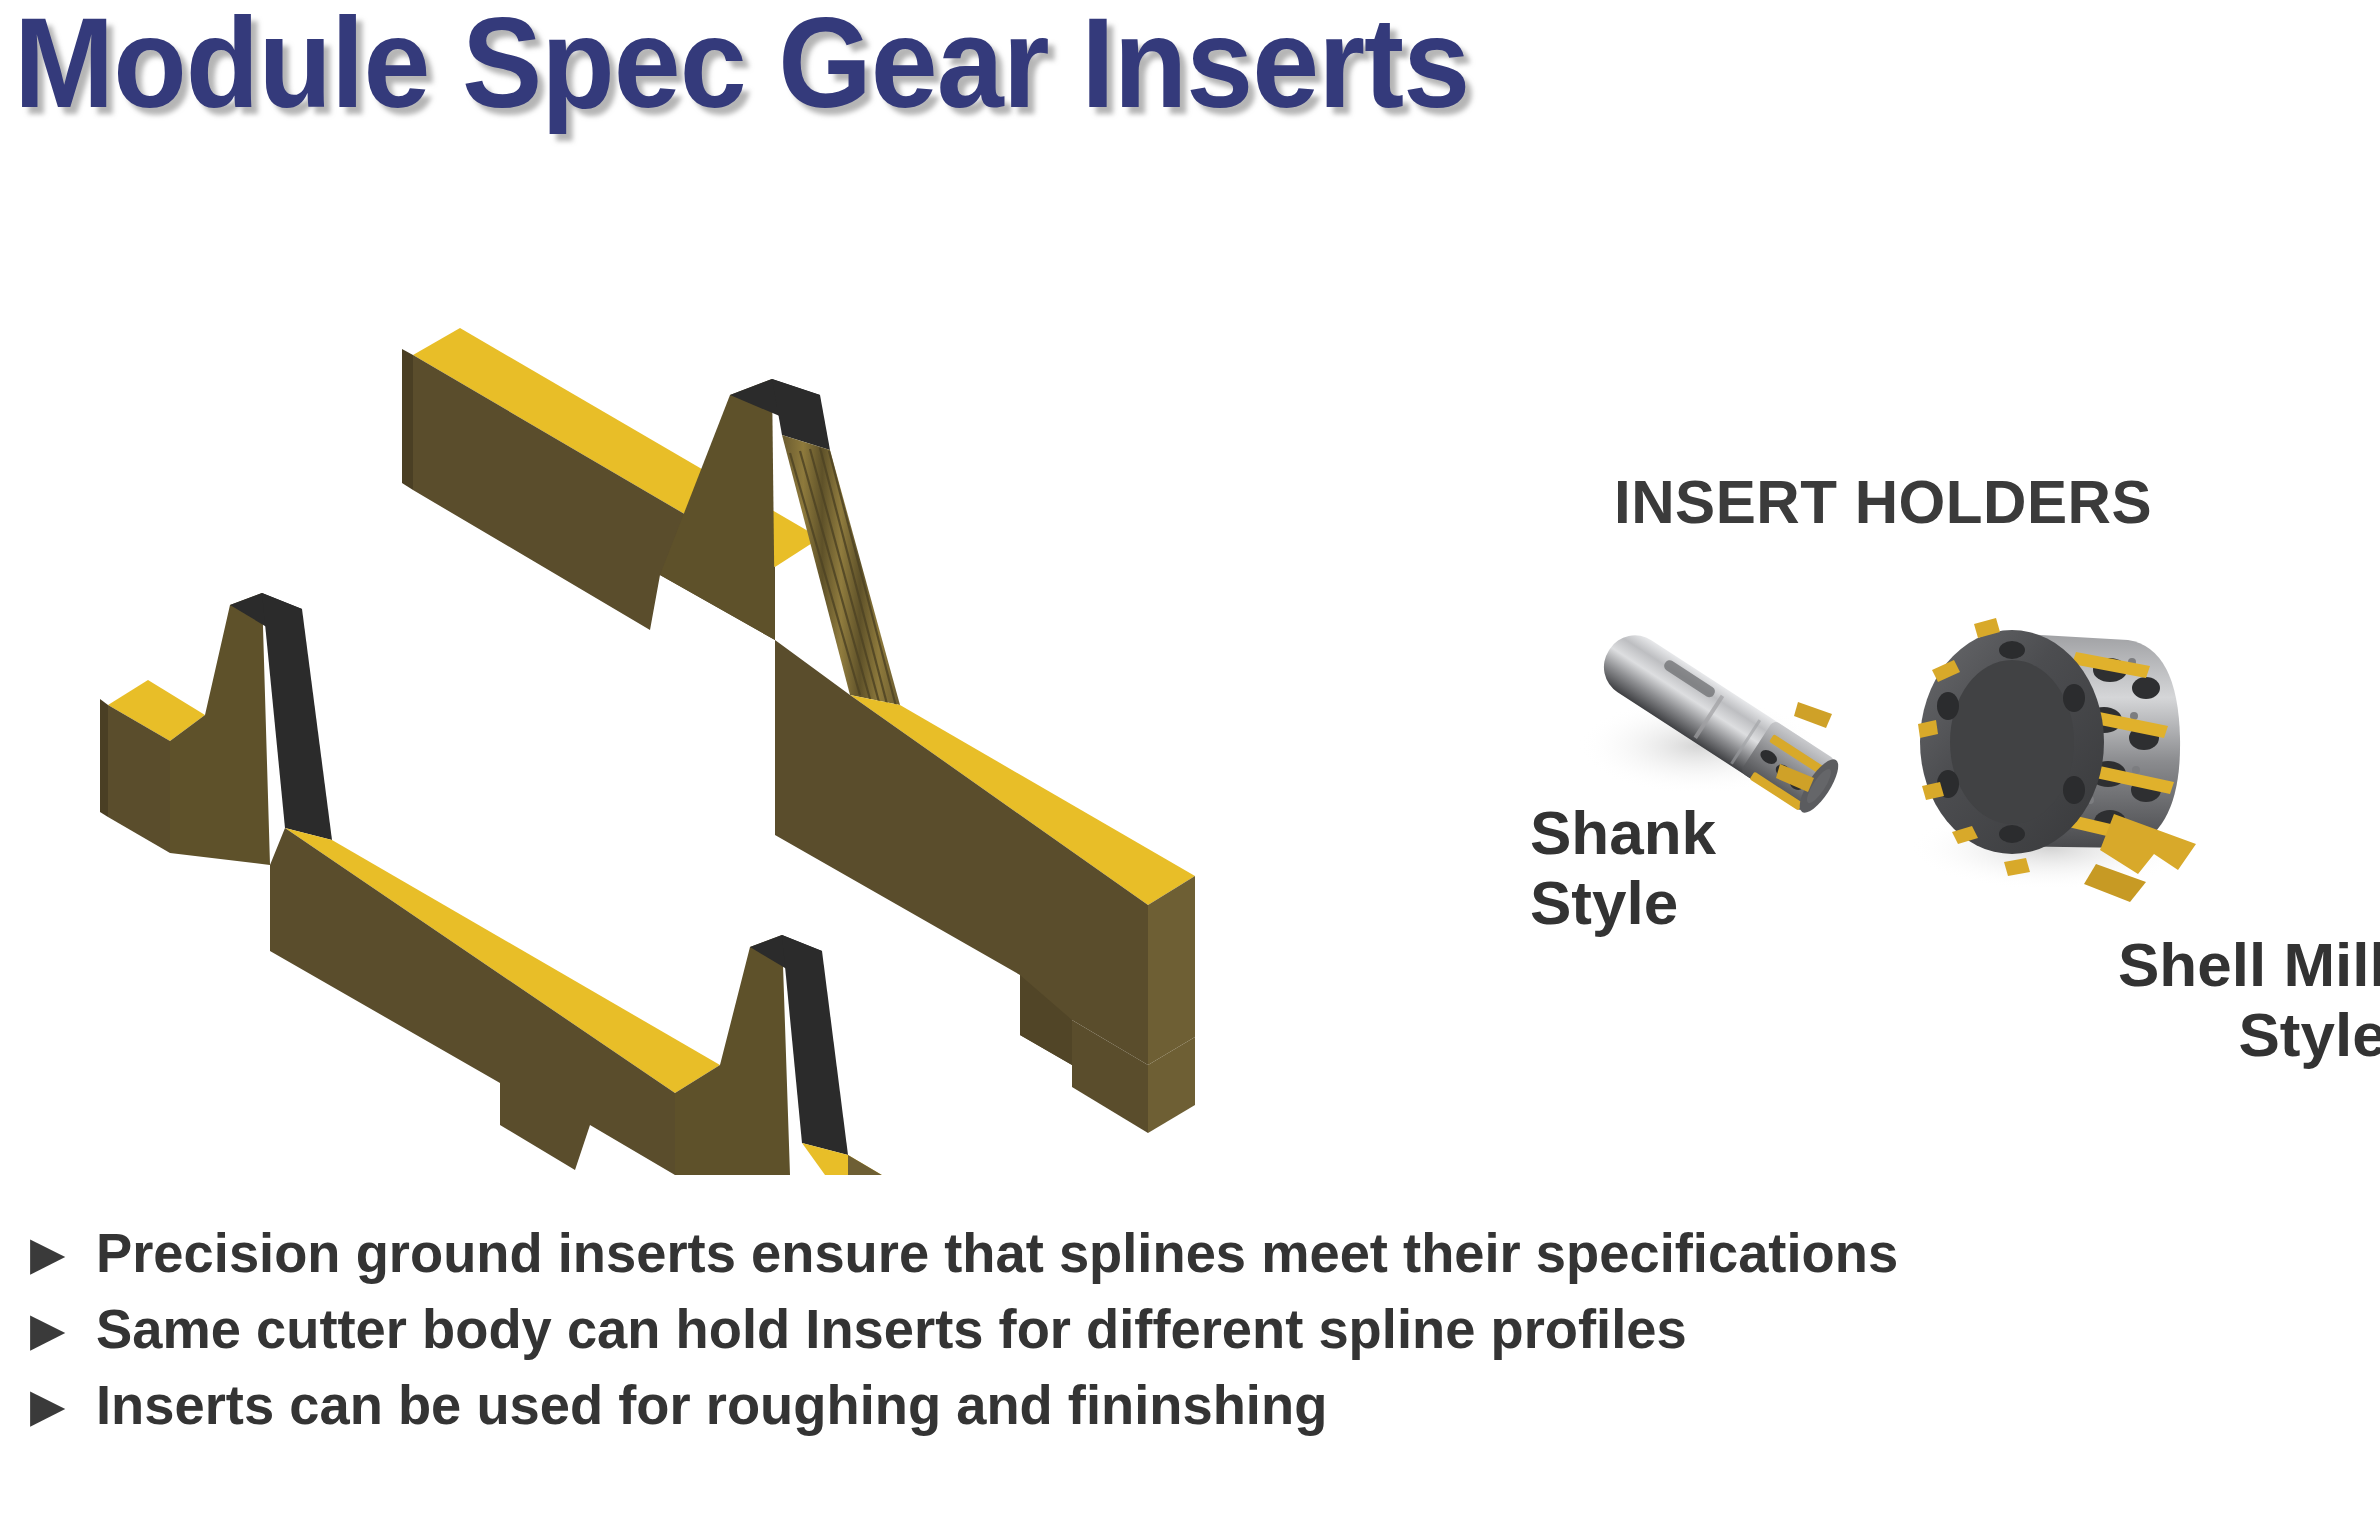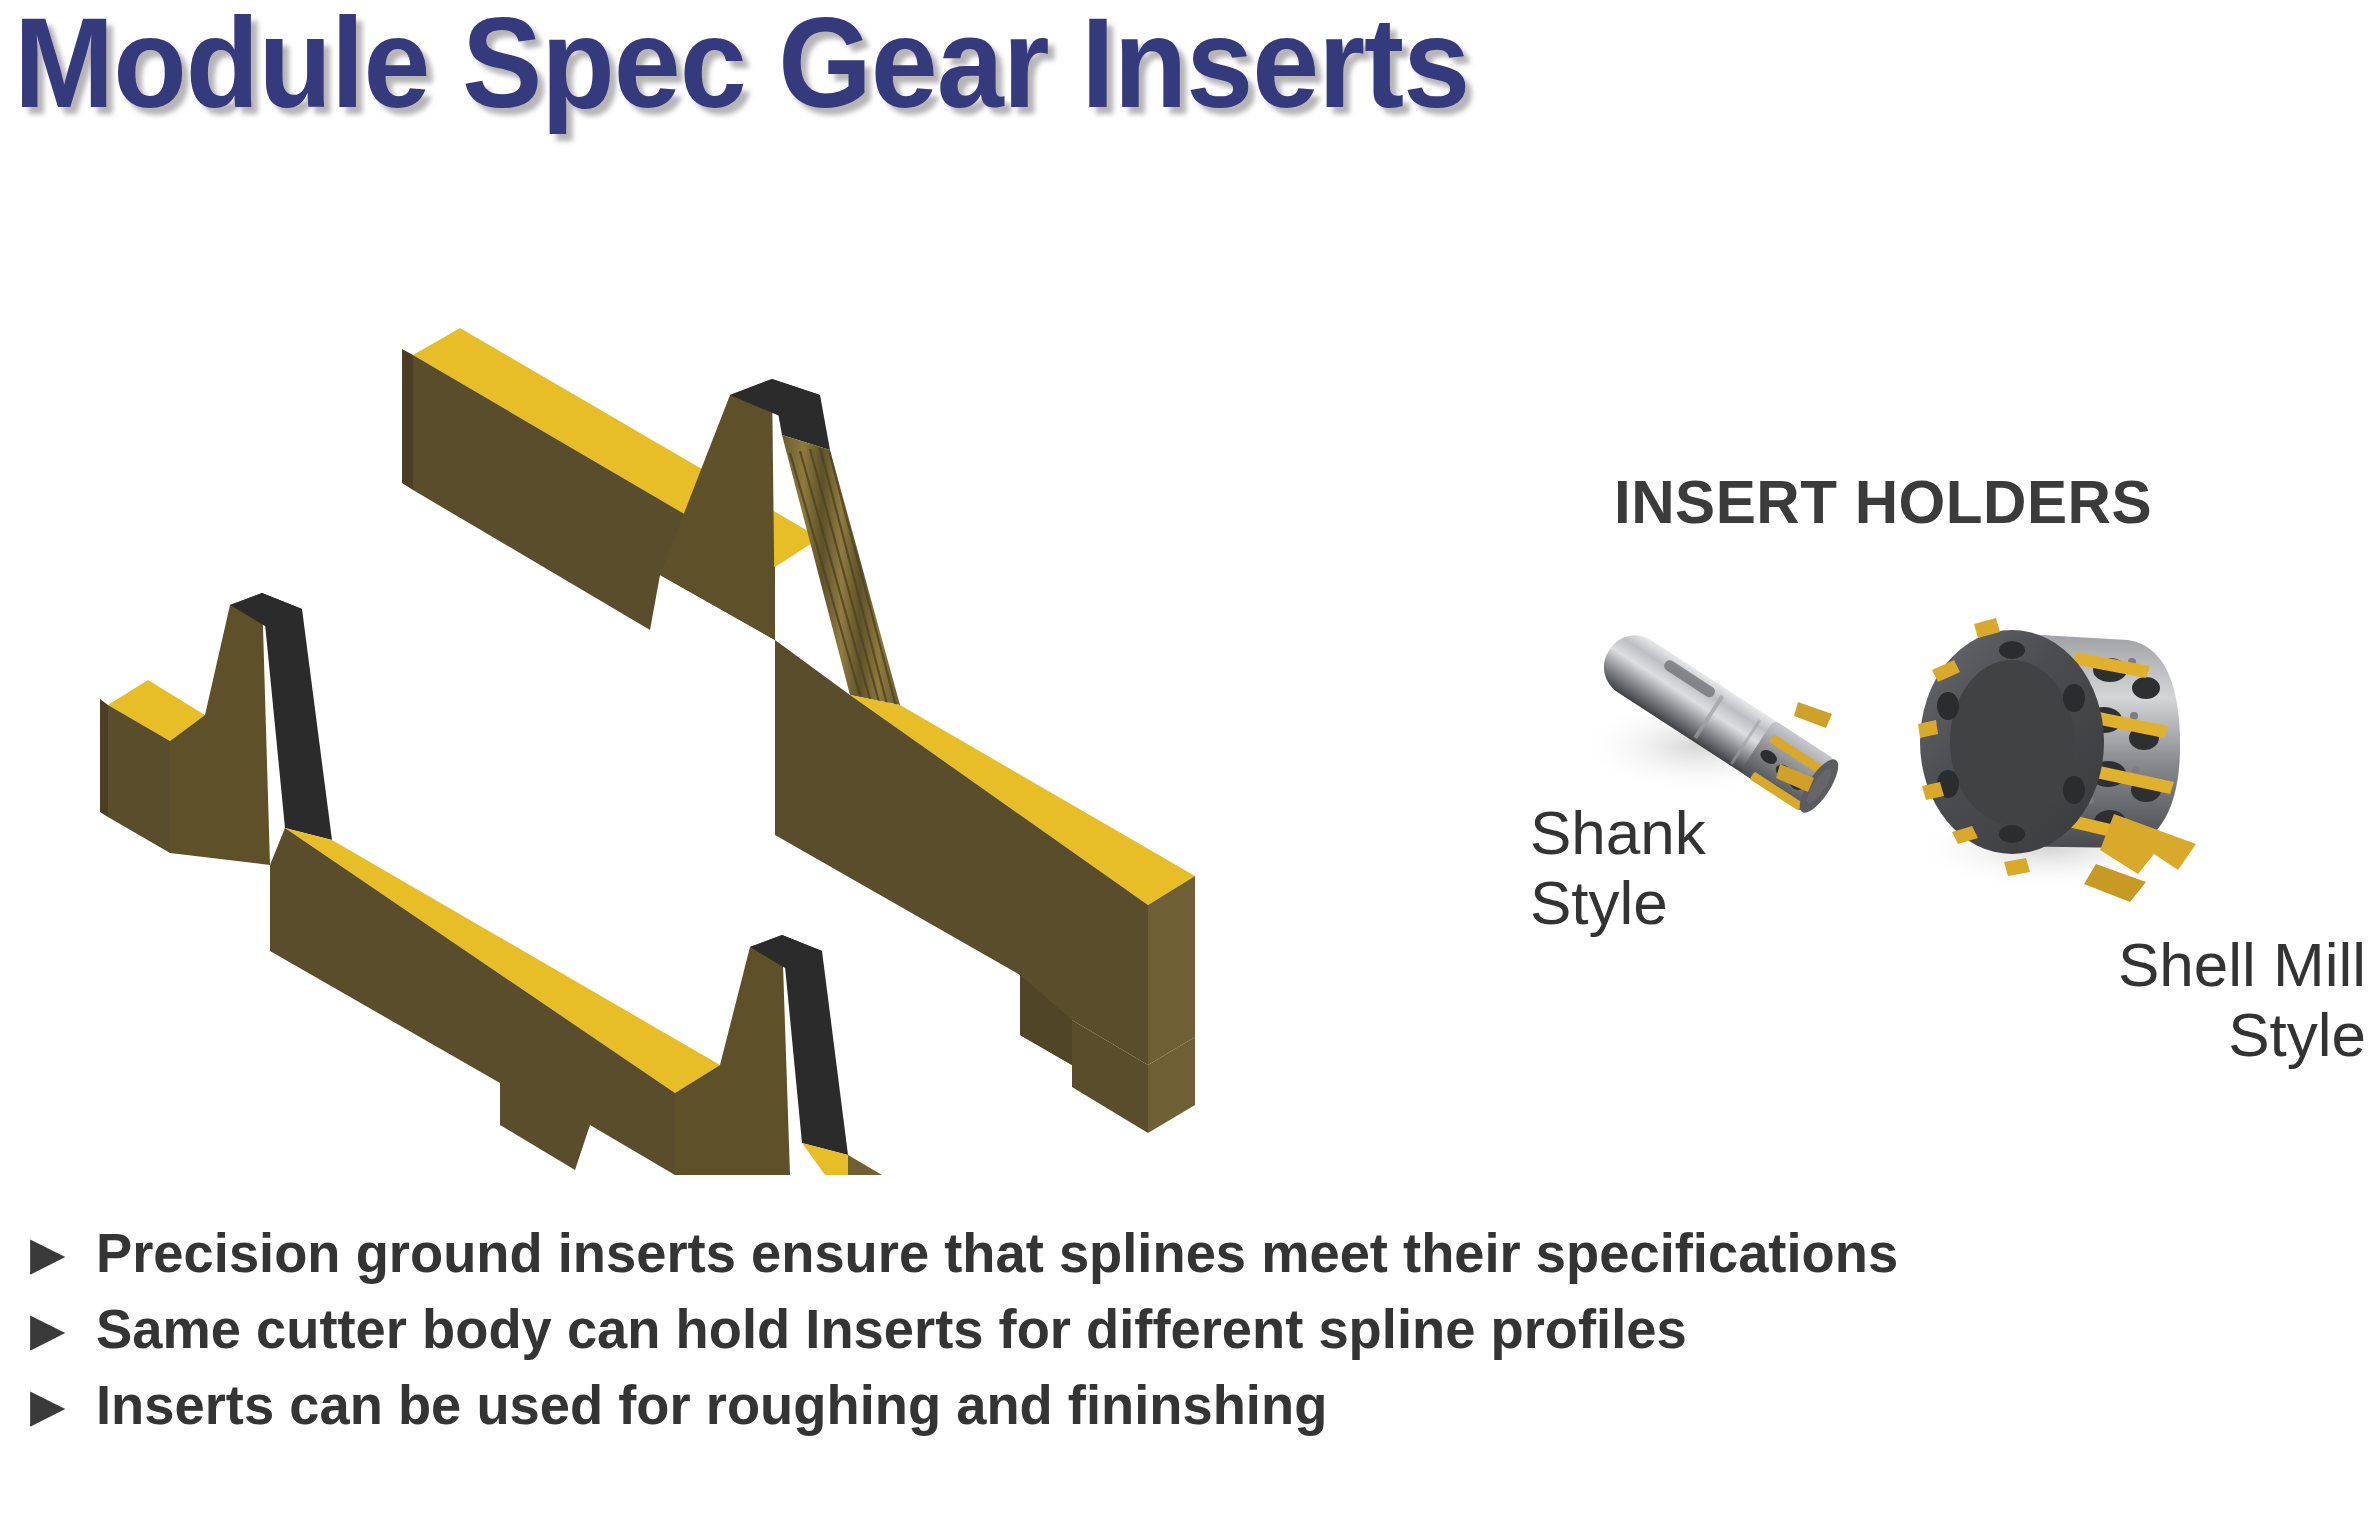--- a/index.html
+++ b/index.html
@@ -70,21 +70,21 @@
     left: 1878px;
     top: 578px;
     width: 340px;
     height: 330px;
   }
   #shank-art svg, #shell-art svg { display: block; width: 100%; height: 100%; }
 
   .holder-label {
     position: absolute;
     font-family: "Liberation Sans", sans-serif;
-    font-weight: normal;
+    font-weight: bold;
     font-size: 62px;
     line-height: 1.13;
     color: #333333;
     white-space: nowrap;
   }
   #shank-label  { left: 1530px; top: 798px; }
   #shell-label  { left: 2118px; top: 930px; text-align: right; }
 
   
   #bullets {

